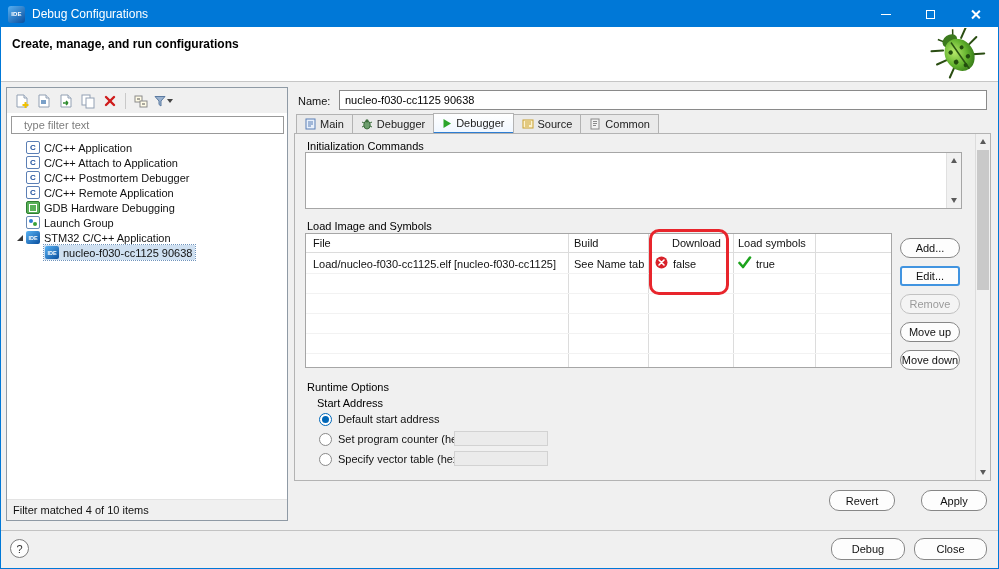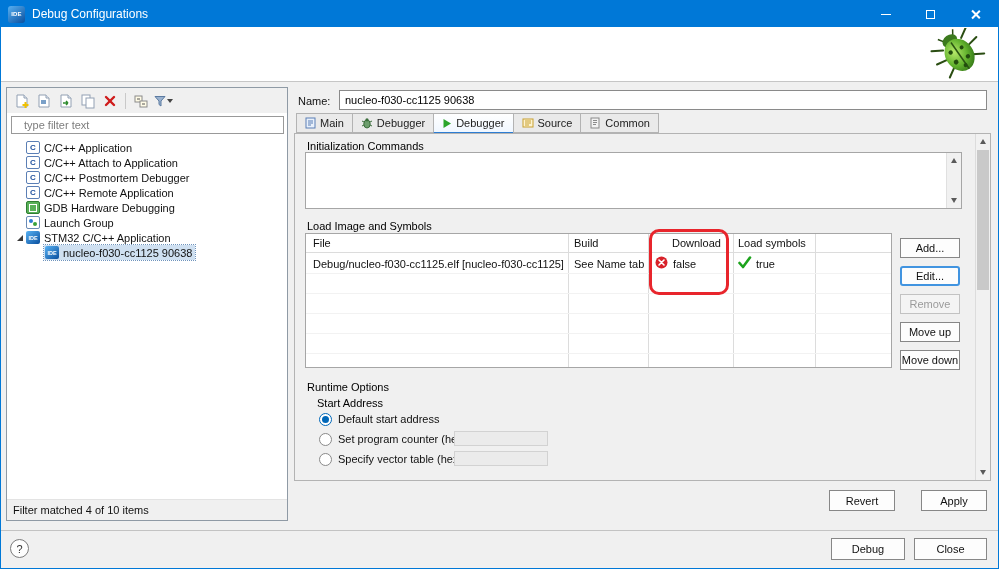--- a/index.html
+++ b/index.html
@@ -48,21 +48,21 @@
   .ticon-lg{background:#fff;border:1px solid #6a8ab5}
   .ticon-lg::after{content:"";width:4px;height:4px;border-radius:50%;background:#2d7dd2;box-shadow:4px 3px 0 #39a139;margin:-3px 0 0 -4px}
   .ticon-ide{background:linear-gradient(140deg,#58b2f4,#0a4f9e);color:#fff;font-weight:bold;font-size:5.5px}
   .trow.child{padding-left:24px}
   .sel-box{display:flex;align-items:center;background:#cfe0f1;outline:1px dotted #6f94bd;padding:0 3px 0 1px;height:15px}
   .left-status{position:absolute;left:0;right:0;bottom:0;height:21px;background:#f0f0f0;display:flex;align-items:center;padding-left:6px;border-top:1px solid #e3e3e3}
 
   
   .name-label{position:absolute;left:297px;top:13px}
   .name-input{position:absolute;left:338px;top:8px;width:648px;height:20px;border:1px solid #8a8a8a;padding:0 5px;font:inherit;background:#fff}
-  .tab-bar{position:absolute;left:295px;top:31px;height:21px;display:flex;align-items:flex-start}
+  .tab-bar{position:absolute;left:295px;top:31px;height:21px;display:flex;align-items:center}
   .tab{height:20px;display:flex;align-items:center;gap:4px;padding:0 8px;background:#eaeaea;border:1px solid #b3b3b3;margin-right:-1px;color:#222}
   .tab.active{background:linear-gradient(#ffffff,#f0f7ff);border-bottom:2px solid #2d7dd2;height:21px}
 
   .content{position:absolute;left:293px;top:51px;width:697px;height:348px;border:1px solid #b3b3b3;background:#f0f0f0}
   .vscroll{position:absolute;right:0;top:0;bottom:0;width:15px;background:#f1f1f1;border-left:1px solid #dcdcdc}
   .arr-up{position:absolute;top:5px;left:4px;width:0;height:0;border-left:3.5px solid transparent;border-right:3.5px solid transparent;border-bottom:5px solid #5a5a5a}
   .arr-down{position:absolute;bottom:5px;left:4px;width:0;height:0;border-left:3.5px solid transparent;border-right:3.5px solid transparent;border-top:5px solid #5a5a5a}
   .thumb{position:absolute;left:1px;right:1px;top:16px;height:140px;background:#c9c9c9}
 
   .section-label{position:absolute;color:#000}
@@ -72,21 +72,21 @@
   .load-table{position:absolute;left:10px;top:99px;width:587px;height:135px;background:#fff;border:1px solid #a6a6a6}
   .col-line{position:absolute;top:0;bottom:0;width:1px;background:#dcdcdc}
   .hdr-line{position:absolute;left:0;right:0;top:18px;height:1px;background:#dcdcdc}
   .row-line{position:absolute;left:0;right:0;height:1px;background:#f2f2f2}
   .th{position:absolute;top:3px;white-space:nowrap}
   .cell{position:absolute;top:24px;white-space:nowrap}
   .cell-icon{position:absolute;top:22px}
   .file-cell{left:7px;width:252px;overflow:hidden}
   .red-annotation{position:absolute;left:354px;top:95px;width:80px;height:66px;border:3px solid #e8252c;border-radius:10px;z-index:6;pointer-events:none}
 
-  .btn{background:#fdfdfd;border:1px solid #878787;border-radius:0;font:inherit;font-size:11px;display:flex;align-items:center;justify-content:center;color:#111}
+  .btn{background:#fdfdfd;border:1px solid #878787;border-radius:10px;font:inherit;font-size:11px;display:flex;align-items:center;justify-content:center;color:#111}
   .side-btn{position:absolute;left:605px;width:60px;height:20px}
   .btn.focused{border:2px solid #4194e0;border-radius:3px}
   .btn.disabled{color:#9b9b9b;background:#f4f4f4;border-color:#c2c2c2}
 
   .radio-row{position:absolute;display:flex;align-items:center;gap:6px;height:16px}
   .radio{width:13px;height:13px;border-radius:50%;background:#fff;border:1px solid #8a8a8a;display:flex;align-items:center;justify-content:center;flex:0 0 13px}
   .radio.checked{border-color:#0067b8}
   .radio.checked::after{content:"";display:block;width:7px;height:7px;border-radius:50%;background:#0067b8}
   .hexfield{position:absolute;width:94px;height:15px;background:#ebebeb;border:1px solid #d2d2d2}
 
@@ -116,20 +116,21 @@
       <span class="win-btn">
           <span class="glyph-max"></span>
         </span>
       <span class="win-btn">
           <span class="glyph-close"></span>
         </span>
     </span>
   </div>
 
   <div class="banner">
+    <span class="banner-title">Create, manage, and run configurations</span>
     <span class="bug-wrap">
       <svg width="58" height="52" viewBox="0 0 58 52">
         <defs>
           <radialGradient id="bugG" cx="40%" cy="35%" r="75%">
             <stop offset="0%" stop-color="#b6e96a"></stop>
               <stop offset="55%" stop-color="#63b32e"></stop>
               <stop offset="100%" stop-color="#2d6e14"></stop>
           </radialGradient>
         </defs>
         <g transform="rotate(-35 29 26)">
@@ -342,21 +343,21 @@
         <span class="row-line" style="top:79px"></span>
         <span class="row-line" style="top:99px"></span>
         <span class="row-line" style="top:119px"></span>
 
         <span class="th" style="left:7px">File</span>
         <span class="th" style="left:268px">Build</span>
         <span class="th" style="left:366px">Download</span>
         <span class="th" style="left:432px">Load symbols</span>
 
         <span class="table-row-hit" style="position:absolute;left:0;right:0;top:19px;height:20px"></span>
-        <span class="cell file-cell">Debug/nucleo-f030-cc1125.elf [nucleo-f030-cc1125]</span>
+        <span class="cell file-cell">Load/nucleo-f030-cc1125.elf [nucleo-f030-cc1125]</span>
         <span class="cell" style="left:268px">See Name tab</span>
         <span class="cell-icon" style="left:349px">
           <svg width="13" height="13" viewBox="0 0 13 13">
               <circle cx="6.5" cy="6.5" r="6" fill="#d8222a"></circle>
               <path d="M4 4l5 5M9 4l-5 5" stroke="#fff" stroke-width="1.6" stroke-linecap="round"></path>
             </svg>
         </span>
         <span class="cell" style="left:367px">false</span>
         <span class="cell-icon" style="left:432px">
           <svg width="14" height="13" viewBox="0 0 14 13">

